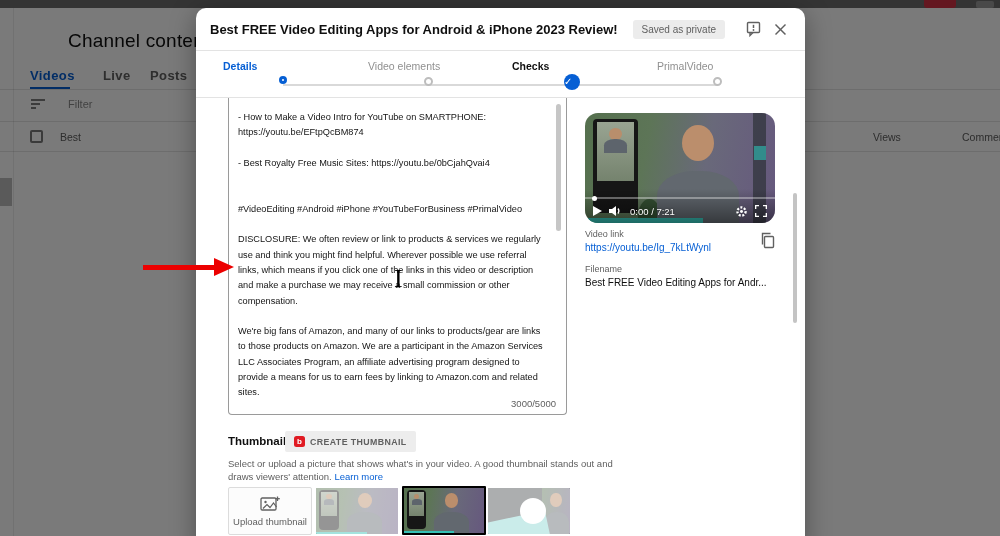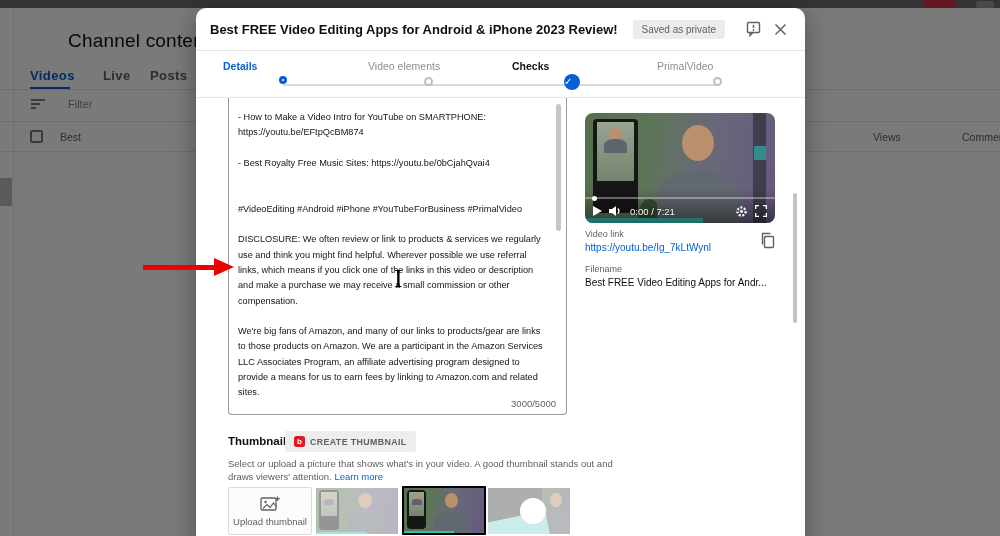--- a/index.html
+++ b/index.html
@@ -68,21 +68,21 @@
   .vf-tealbox { position:absolute; right:5%; top:30%; width:6%; height:13%; background:#2fa7a0; opacity:.75; }
   .vf-phone { position:absolute; left:4%; top:5%; width:24%; height:86%; background:#161616; border-radius:4px; }
   .vf-screen { position:absolute; left:10%; top:4%; width:80%; height:62%; background:linear-gradient(#99a492,#75836e); }
   .vf-mini-head { position:absolute; left:33%; top:10%; width:34%; height:20%; border-radius:50%; background:#b88e6c; }
   .vf-mini-body { position:absolute; left:18%; top:29%; width:64%; height:24%; border-radius:45% 45% 0 0; background:#5d646c; }
   .vf-head { position:absolute; left:51%; top:11%; width:17%; height:33%; border-radius:50%; background:#bb8e6c; }
   .vf-body { position:absolute; left:38%; top:53%; width:43%; height:50%; border-radius:45% 45% 0 0; background:#62686f; }
   .vf-plant { position:absolute; left:28%; bottom:-10%; width:12%; height:32%; border-radius:50%; background:#2e4a2c; opacity:.85; }
   .vf-strip { position:absolute; left:0; bottom:0; width:62%; height:4.5%; background:#35c0b5; }
   
-  .vp { left:389px; top:105px; width:190px; height:110px; border-radius:8px; }
+  .vp { left:389px; top:105px; width:190px; height:110px; border-radius:13px; }
   .vp-shade { position:absolute; left:0; bottom:0; width:100%; height:34px; background:linear-gradient(transparent, rgba(0,0,0,.45)); }
   .vp-progress { position:absolute; left:0; bottom:24px; width:100%; height:2px; background:rgba(255,255,255,.35); }
   .vp-progress .pdot { position:absolute; left:7px; top:-1.5px; width:5px; height:5px; border-radius:50%; background:#fff; }
   .vp-controls { position:absolute; left:0; bottom:0; width:100%; height:24px; display:flex; align-items:center; padding:0 8px; gap:7px; }
   .vp-play { width:0; height:0; border-left:9px solid #fff; border-top:5.5px solid transparent; border-bottom:5.5px solid transparent; }
   .vp-time { color:#fff; font-size:9.5px; text-shadow:0 0 2px rgba(0,0,0,.6); white-space:nowrap; }
   .vp-spacer { flex:1 1 auto; }
   
   .vinfo { position:absolute; left:389px; top:221px; width:190px; }
   .vinfo-row { display:flex; }

